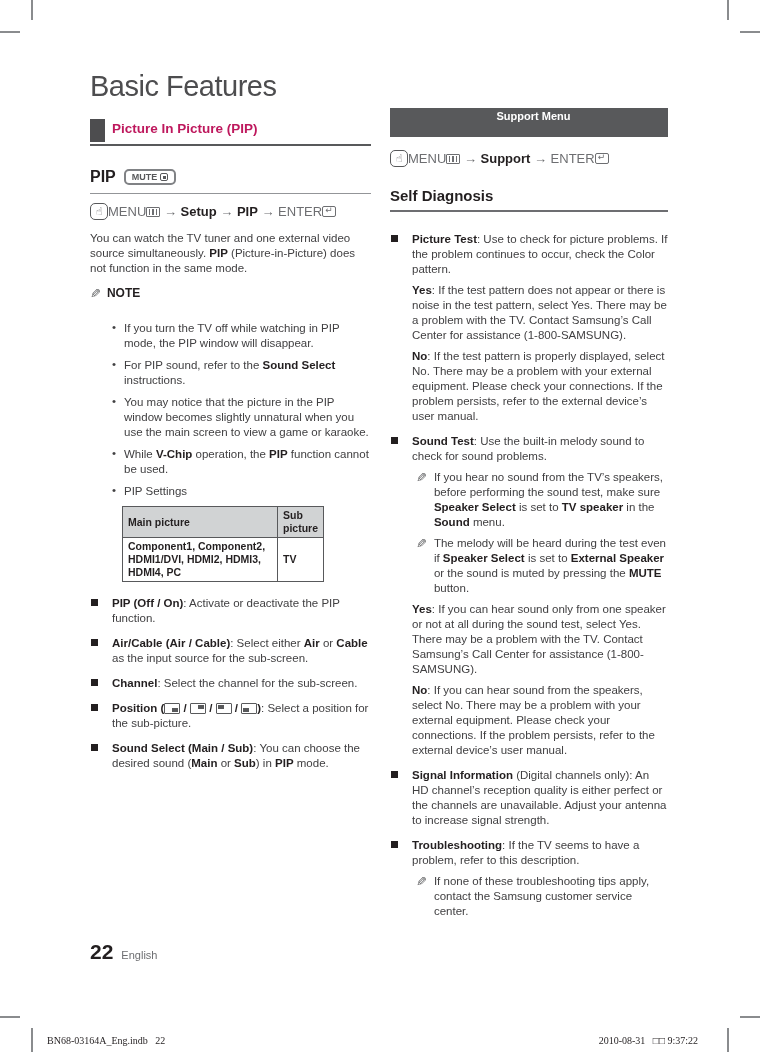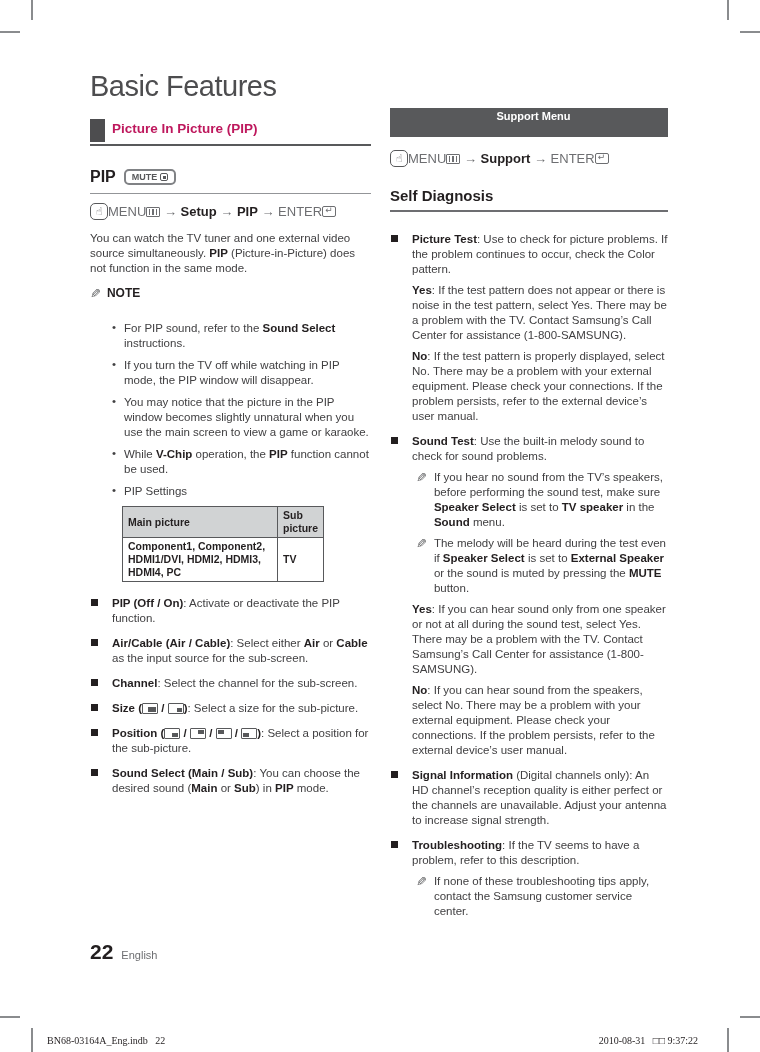--- a/index.html
+++ b/index.html
@@ -124,22 +124,22 @@
     </div>
 
     <p class="body-text"><span>You can watch the TV tuner and one external video source simultaneously. </span><span class="b">PIP</span><span> (Picture-in-Picture) does not function in the same mode.</span></p>
 
     <div class="note-head">
       <span class="pencil-icon"></span>
       <span class="note-label">NOTE</span>
     </div>
 
     <ul class="dot-list body-text">
+      <li><span>If you turn the TV off while watching in PIP mode, the PIP window will disappear.</span></li>
       <li><span>For PIP sound, refer to the </span><span class="b">Sound Select</span><span> instructions.</span></li>
-      <li><span>If you turn the TV off while watching in PIP mode, the PIP window will disappear.</span></li>
       <li><span>You may notice that the picture in the PIP window becomes slightly unnatural when you use the main screen to view a game or karaoke.</span></li>
       <li><span>While </span><span class="b">V-Chip</span><span> operation, the </span><span class="b">PIP</span><span> function cannot be used.</span></li>
       <li><span>PIP Settings</span></li>
     </ul>
 
     <table class="pip-table">
       <tbody>
           <tr>
         <th style="width:165px">Main picture</th>
         <th>Sub picture</th>
@@ -148,21 +148,20 @@
         <td>Component1, Component2, HDMI1/DVI, HDMI2, HDMI3, HDMI4, PC</td>
         <td>TV</td>
       </tr>
     </tbody>
       </table>
 
     <div>
       <div class="sq-item"><span class="b">PIP (Off / On)</span><span>: Activate or deactivate the PIP function.</span></div>
       <div class="sq-item"><span class="b">Air/Cable (Air / Cable)</span><span>: Select either </span><span class="b">Air</span><span> or </span><span class="b">Cable</span><span> as the input source for the sub-screen.</span></div>
       <div class="sq-item"><span class="b">Channel</span><span>: Select the channel for the sub-screen.</span></div>
-      <div class="sq-item"><span class="b">Size (</span><span class="inl-icon pip-glyph pip-size-large-icon"></span><span class="b"> / </span><span class="inl-icon pip-glyph pip-size-small-icon"></span><span class="b">)</span><span>: Select a size for the sub-picture.</span></div>
       <div class="sq-item"><span class="b">Position (</span><span class="inl-icon pip-glyph pip-pos-bottom-right-icon"></span><span class="b"> / </span><span class="inl-icon pip-glyph pip-pos-top-right-icon"></span><span class="b"> / </span><span class="inl-icon pip-glyph pip-pos-top-left-icon"></span><span class="b"> / </span><span class="inl-icon pip-glyph pip-pos-bottom-left-icon"></span><span class="b">)</span><span>: Select a position for the sub-picture.</span></div>
       <div class="sq-item"><span class="b">Sound Select (Main / Sub)</span><span>: You can choose the desired sound (</span><span class="b">Main</span><span> or </span><span class="b">Sub</span><span>) in </span><span class="b">PIP</span><span> mode.</span></div>
     </div>
   </div>
 
   <div class="col-right">
     <div class="support-bar">Support Menu</div>
 
     <div class="menu-line">
       <span class="hand-icon"></span>

